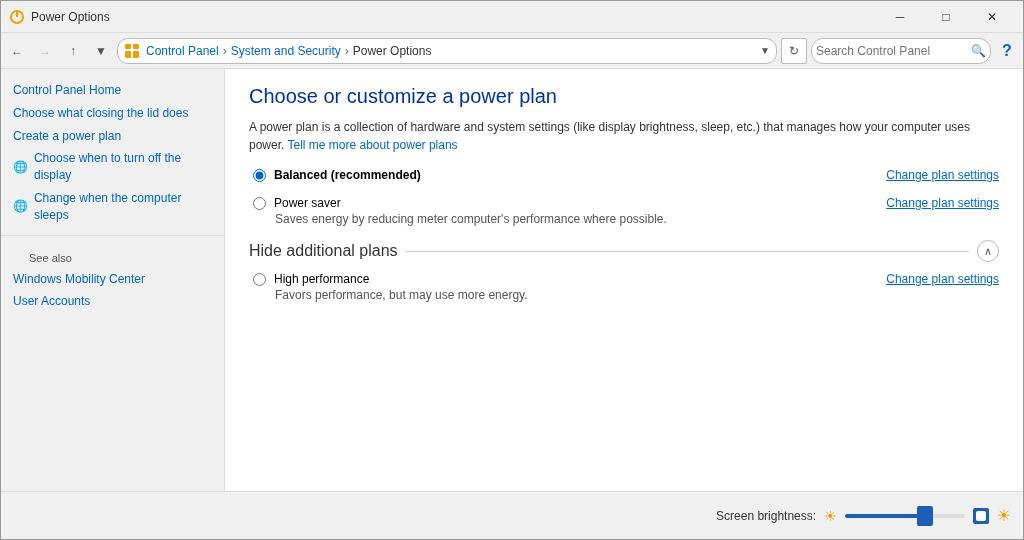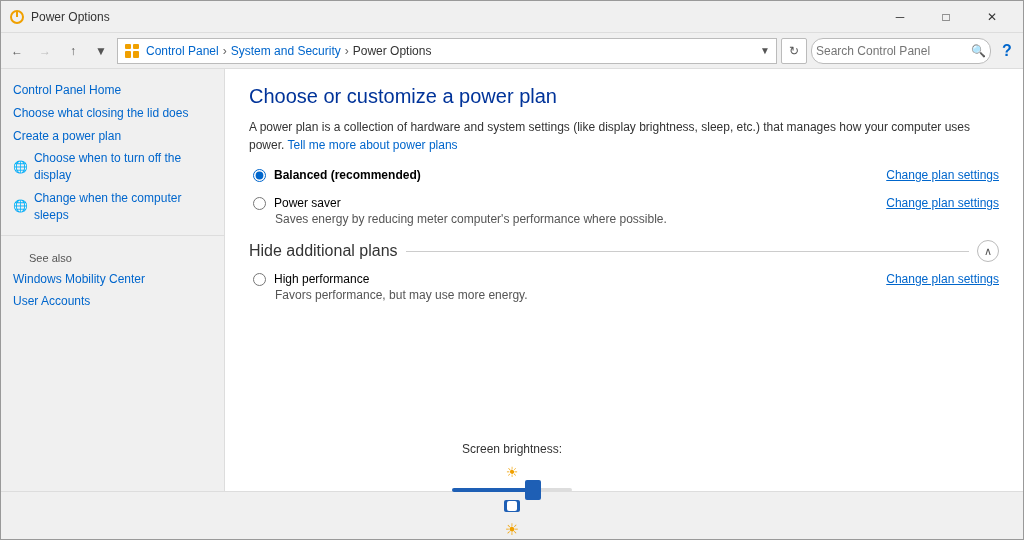--- a/index.html
+++ b/index.html
@@ -81,21 +81,21 @@
     .breadcrumb-bar {
       flex: 1;
       height: 26px;
       border: 1px solid #bbb;
       background: white;
       display: flex;
       align-items: center;
       padding: 0 6px;
       font-size: 12px;
       color: #333;
-      border-radius: 0;
+      border-radius: 11px;
     }
     .breadcrumb-item {
       color: #0066cc;
       cursor: pointer;
     }
     .breadcrumb-sep {
       margin: 0 4px;
       color: #666;
     }
     .breadcrumb-current {
@@ -303,21 +303,20 @@
     
     .bottom-bar {
       height: 48px;
       background: #f0f0f0;
       border-top: 1px solid #ddd;
       display: flex;
       align-items: center;
       padding: 0 12px;
       justify-content: flex-end;
       gap: 8px;
-      flex-direction: column;
     }
     .brightness-label {
       font-size: 12px;
       color: #333;
     }
     .brightness-icon-dim {
       font-size: 14px;
       color: #f0a000;
     }
     .brightness-icon-bright {

